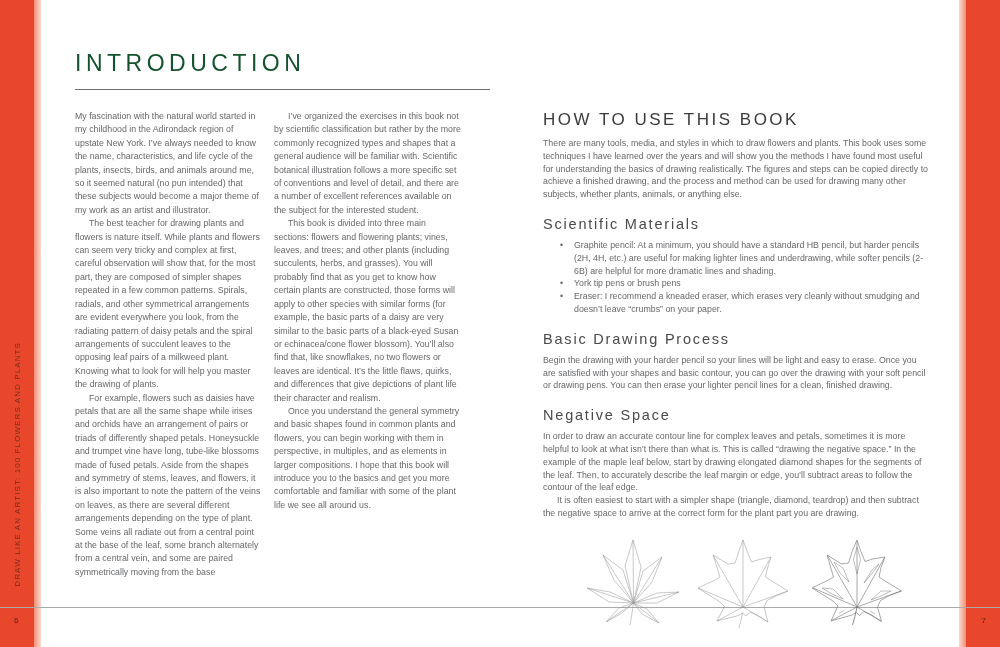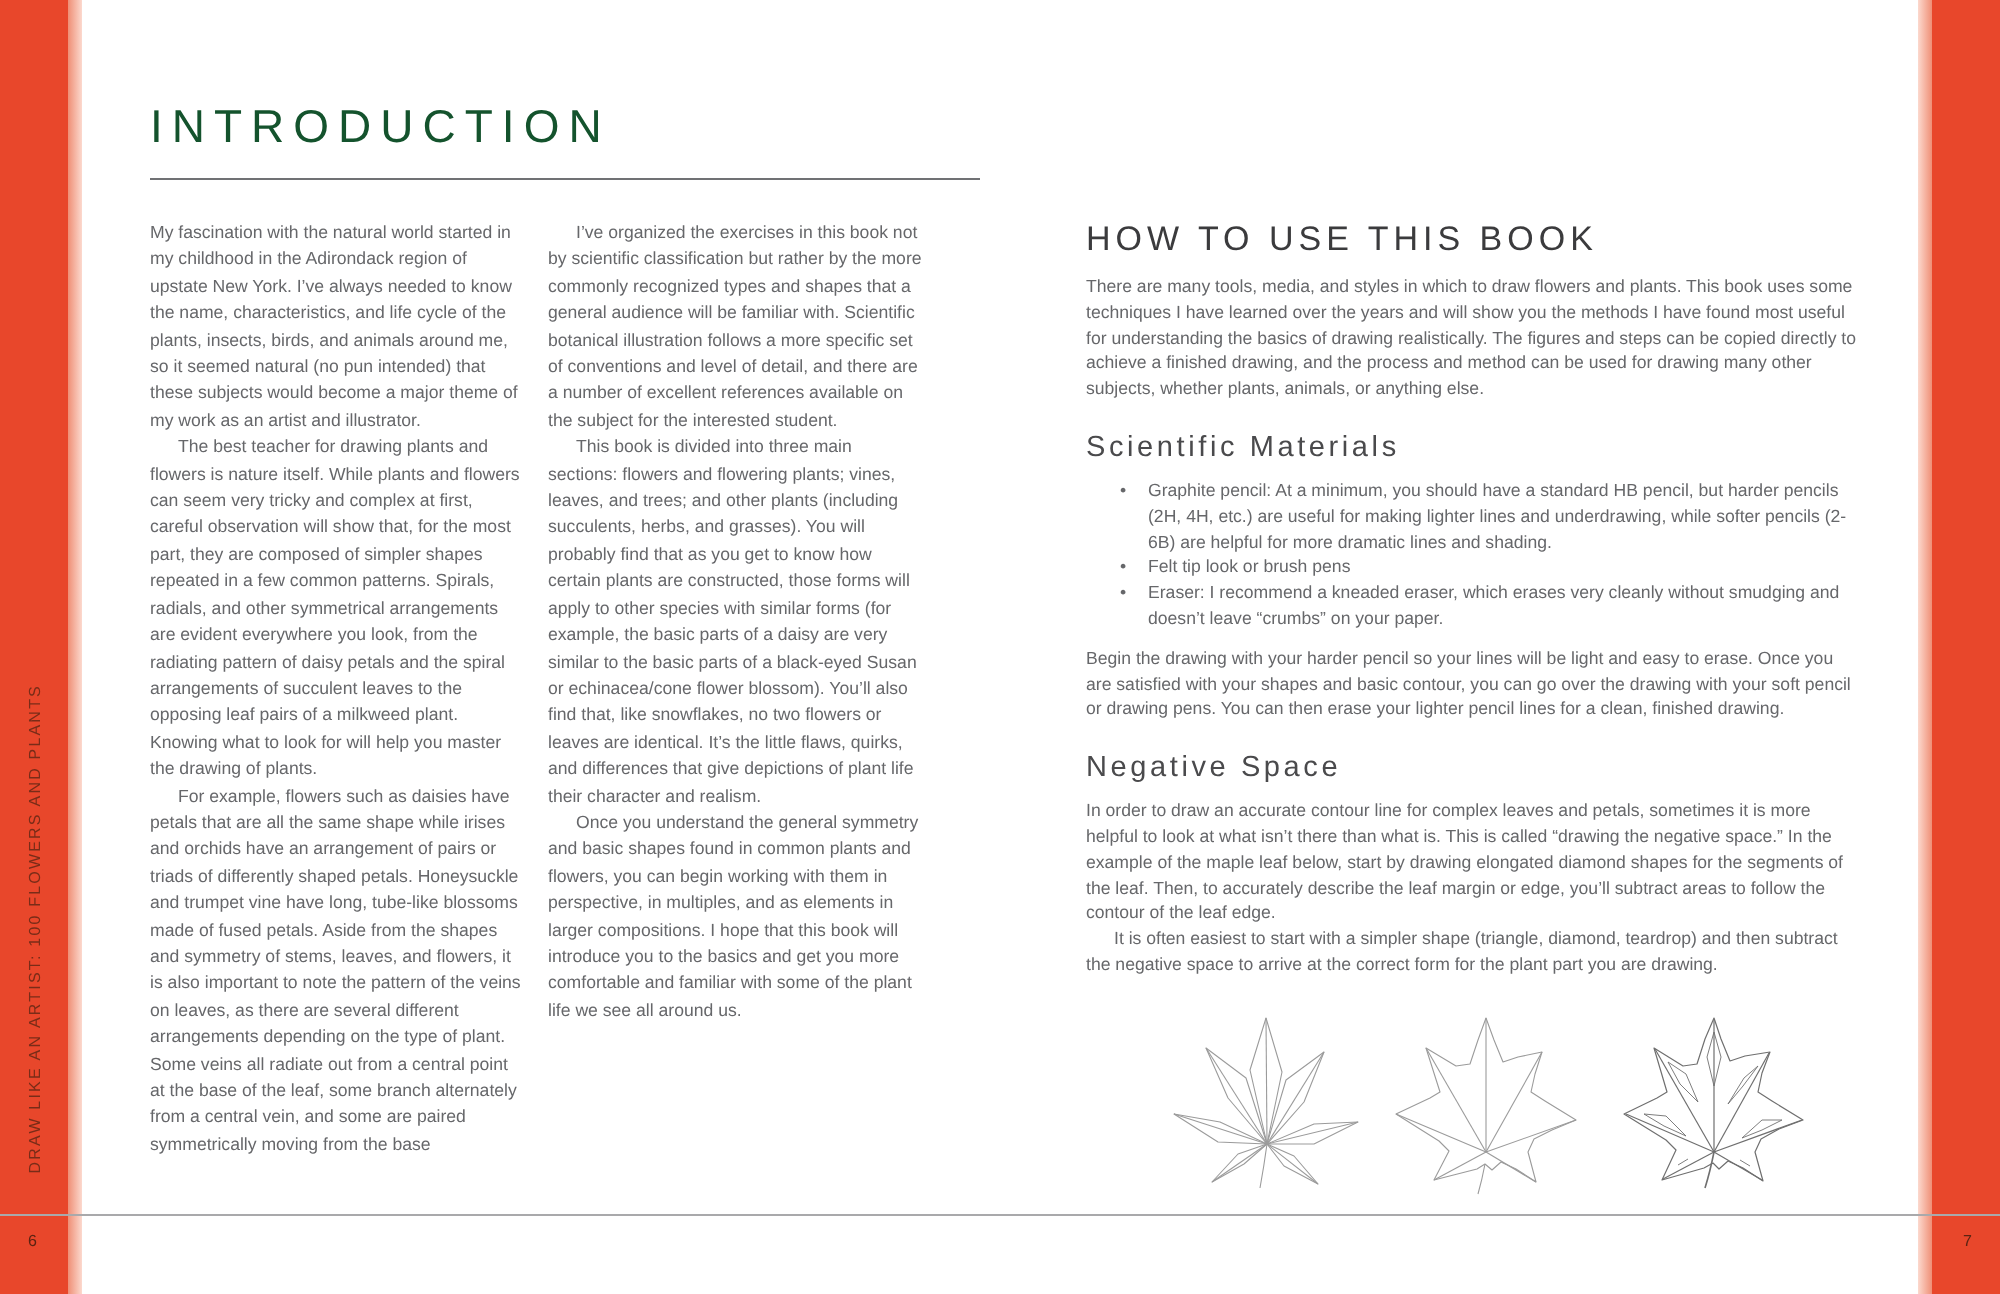--- a/index.html
+++ b/index.html
@@ -86,24 +86,25 @@
     </div>
   </div>
 
   <div class="page-right">
     <h2>HOW TO USE THIS BOOK</h2>
     <p class="body">There are many tools, media, and styles in which to draw flowers and plants. This book uses some techniques I have learned over the years and will show you the methods I have found most useful for understanding the basics of drawing realistically. The figures and steps can be copied directly to achieve a finished drawing, and the process and method can be used for drawing many other subjects, whether plants, animals, or anything else.</p>
 
     <h3>Scientific Materials</h3>
     <ul class="materials">
       <li>Graphite pencil: At a minimum, you should have a standard HB pencil, but harder pencils (2H, 4H, etc.) are useful for making lighter lines and underdrawing, while softer pencils (2-6B) are helpful for more dramatic lines and shading.</li>
-      <li>Felt tip look or brush pens</li>
+      <li>York tip pens or brush pens</li>
       <li>Eraser: I recommend a kneaded eraser, which erases very cleanly without smudging and doesn’t leave “crumbs” on your paper.</li>
     </ul>
 
+    <h3>Basic Drawing Process</h3>
     <p class="body">Begin the drawing with your harder pencil so your lines will be light and easy to erase. Once you are satisfied with your shapes and basic contour, you can go over the drawing with your soft pencil or drawing pens. You can then erase your lighter pencil lines for a clean, finished drawing.</p>
 
     <h3>Negative Space</h3>
     <p class="body">In order to draw an accurate contour line for complex leaves and petals, sometimes it is more helpful to look at what isn’t there than what is. This is called “drawing the negative space.” In the example of the maple leaf below, start by drawing elongated diamond shapes for the segments of the leaf. Then, to accurately describe the leaf margin or edge, you’ll subtract areas to follow the contour of the leaf edge.</p>
     <p class="body indent">It is often easiest to start with a simpler shape (triangle, diamond, teardrop) and then subtract the negative space to arrive at the correct form for the plant part you are drawing.</p>
 
     <div class="leaves">
 
       <div class="leaf l1">
         <svg width="100" height="97" viewBox="0 0 200 194" fill="none" stroke="#9b9b9b" stroke-width="1.1" stroke-linejoin="round">

